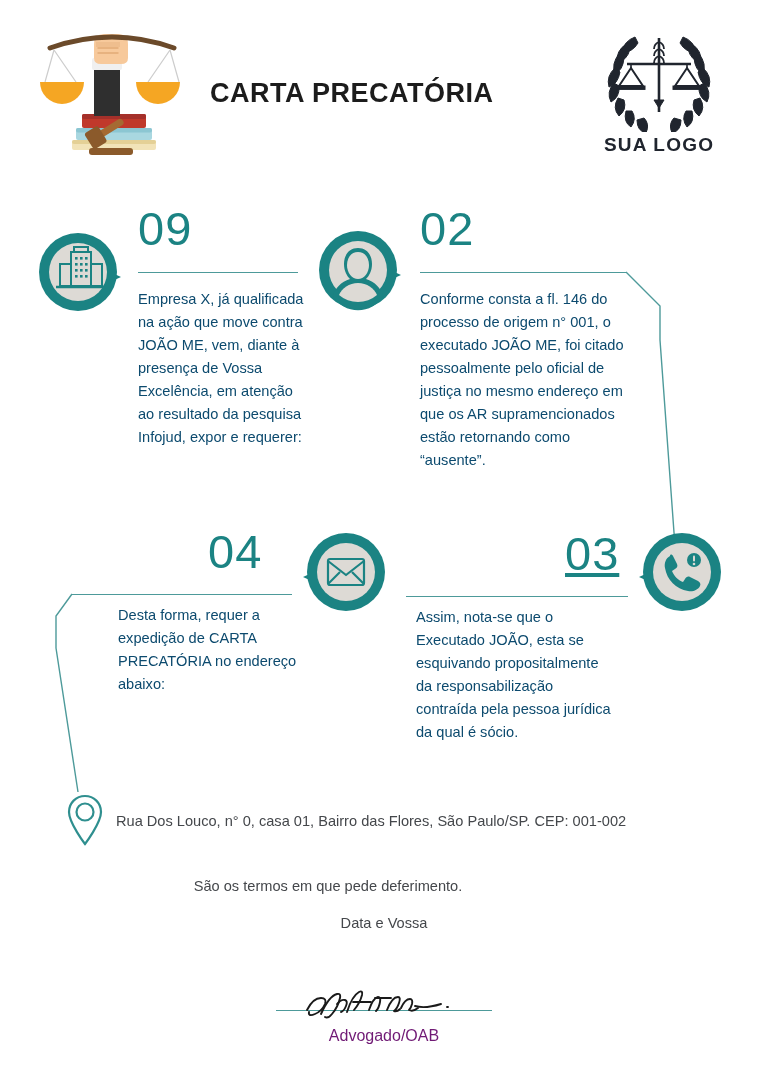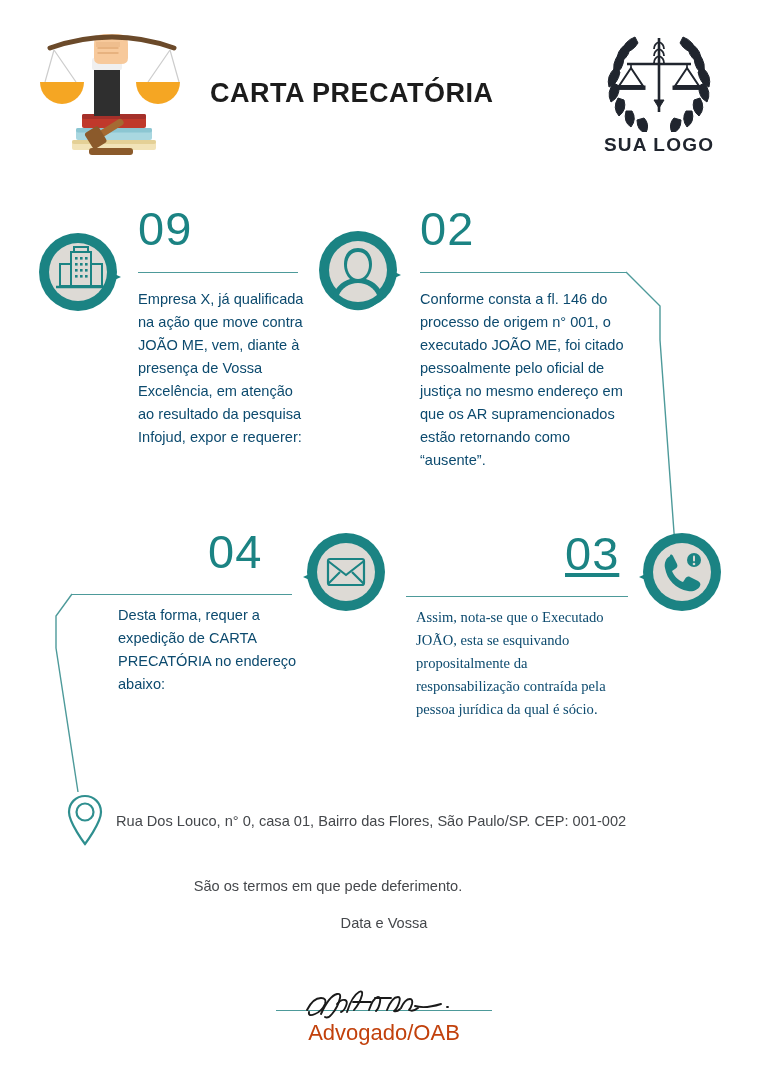--- a/index.html
+++ b/index.html
@@ -106,21 +106,21 @@
   
   #step-2 .step-badge { left: 318px; top: 228px; }
   #step-2 .step-num   { left: 420px; top: 205px; }
   #step-2 .step-rule  { left: 420px; top: 272px; width: 206px; }
   #step-2 .step-text  { left: 420px; top: 288px; width: 208px; }
 
   
   #step-3 .step-badge { left: 638px; top: 530px; }
   #step-3 .step-num   { left: 565px; top: 530px; text-decoration: underline; }
   #step-3 .step-rule  { left: 406px; top: 596px; width: 222px; }
-  #step-3 .step-text  { left: 416px; top: 606px; width: 200px; font-family: Liberation Serif, serif; }
+  #step-3 .step-text  { left: 416px; top: 606px; width: 200px; }
 
   
   #step-4 .step-badge { left: 302px; top: 530px; }
   #step-4 .step-num   { left: 208px; top: 528px; }
   #step-4 .step-rule  { left: 72px; top: 594px; width: 220px; }
   #step-4 .step-text  { left: 86px; top: 604px; width: 190px; margin-left: 32px; }
 
   
   #address-row {
     position: absolute;
@@ -163,23 +163,23 @@
     text-align: center;
   }
   #signature-mark { width: 190px; height: 44px; display: block; margin: 0 auto; }
   #signature-line {
     width: 216px;
     height: 1px;
     background: #4d9a9a;
     margin: -14px auto 0 auto;
   }
   #signature-caption {
-    margin-top: 9px;
-    font-size: 22px;
-    color: #c2410c;
+    margin-top: 16px;
+    font-size: 16px;
+    color: #701a75;
   }
 </style>
 </head>
 <body>
 
 <div id="page">
 
   <div id="header-illustration">
     <svg viewBox="0 0 160 145" width="160" height="145" xmlns="http://www.w3.org/2000/svg">
 

